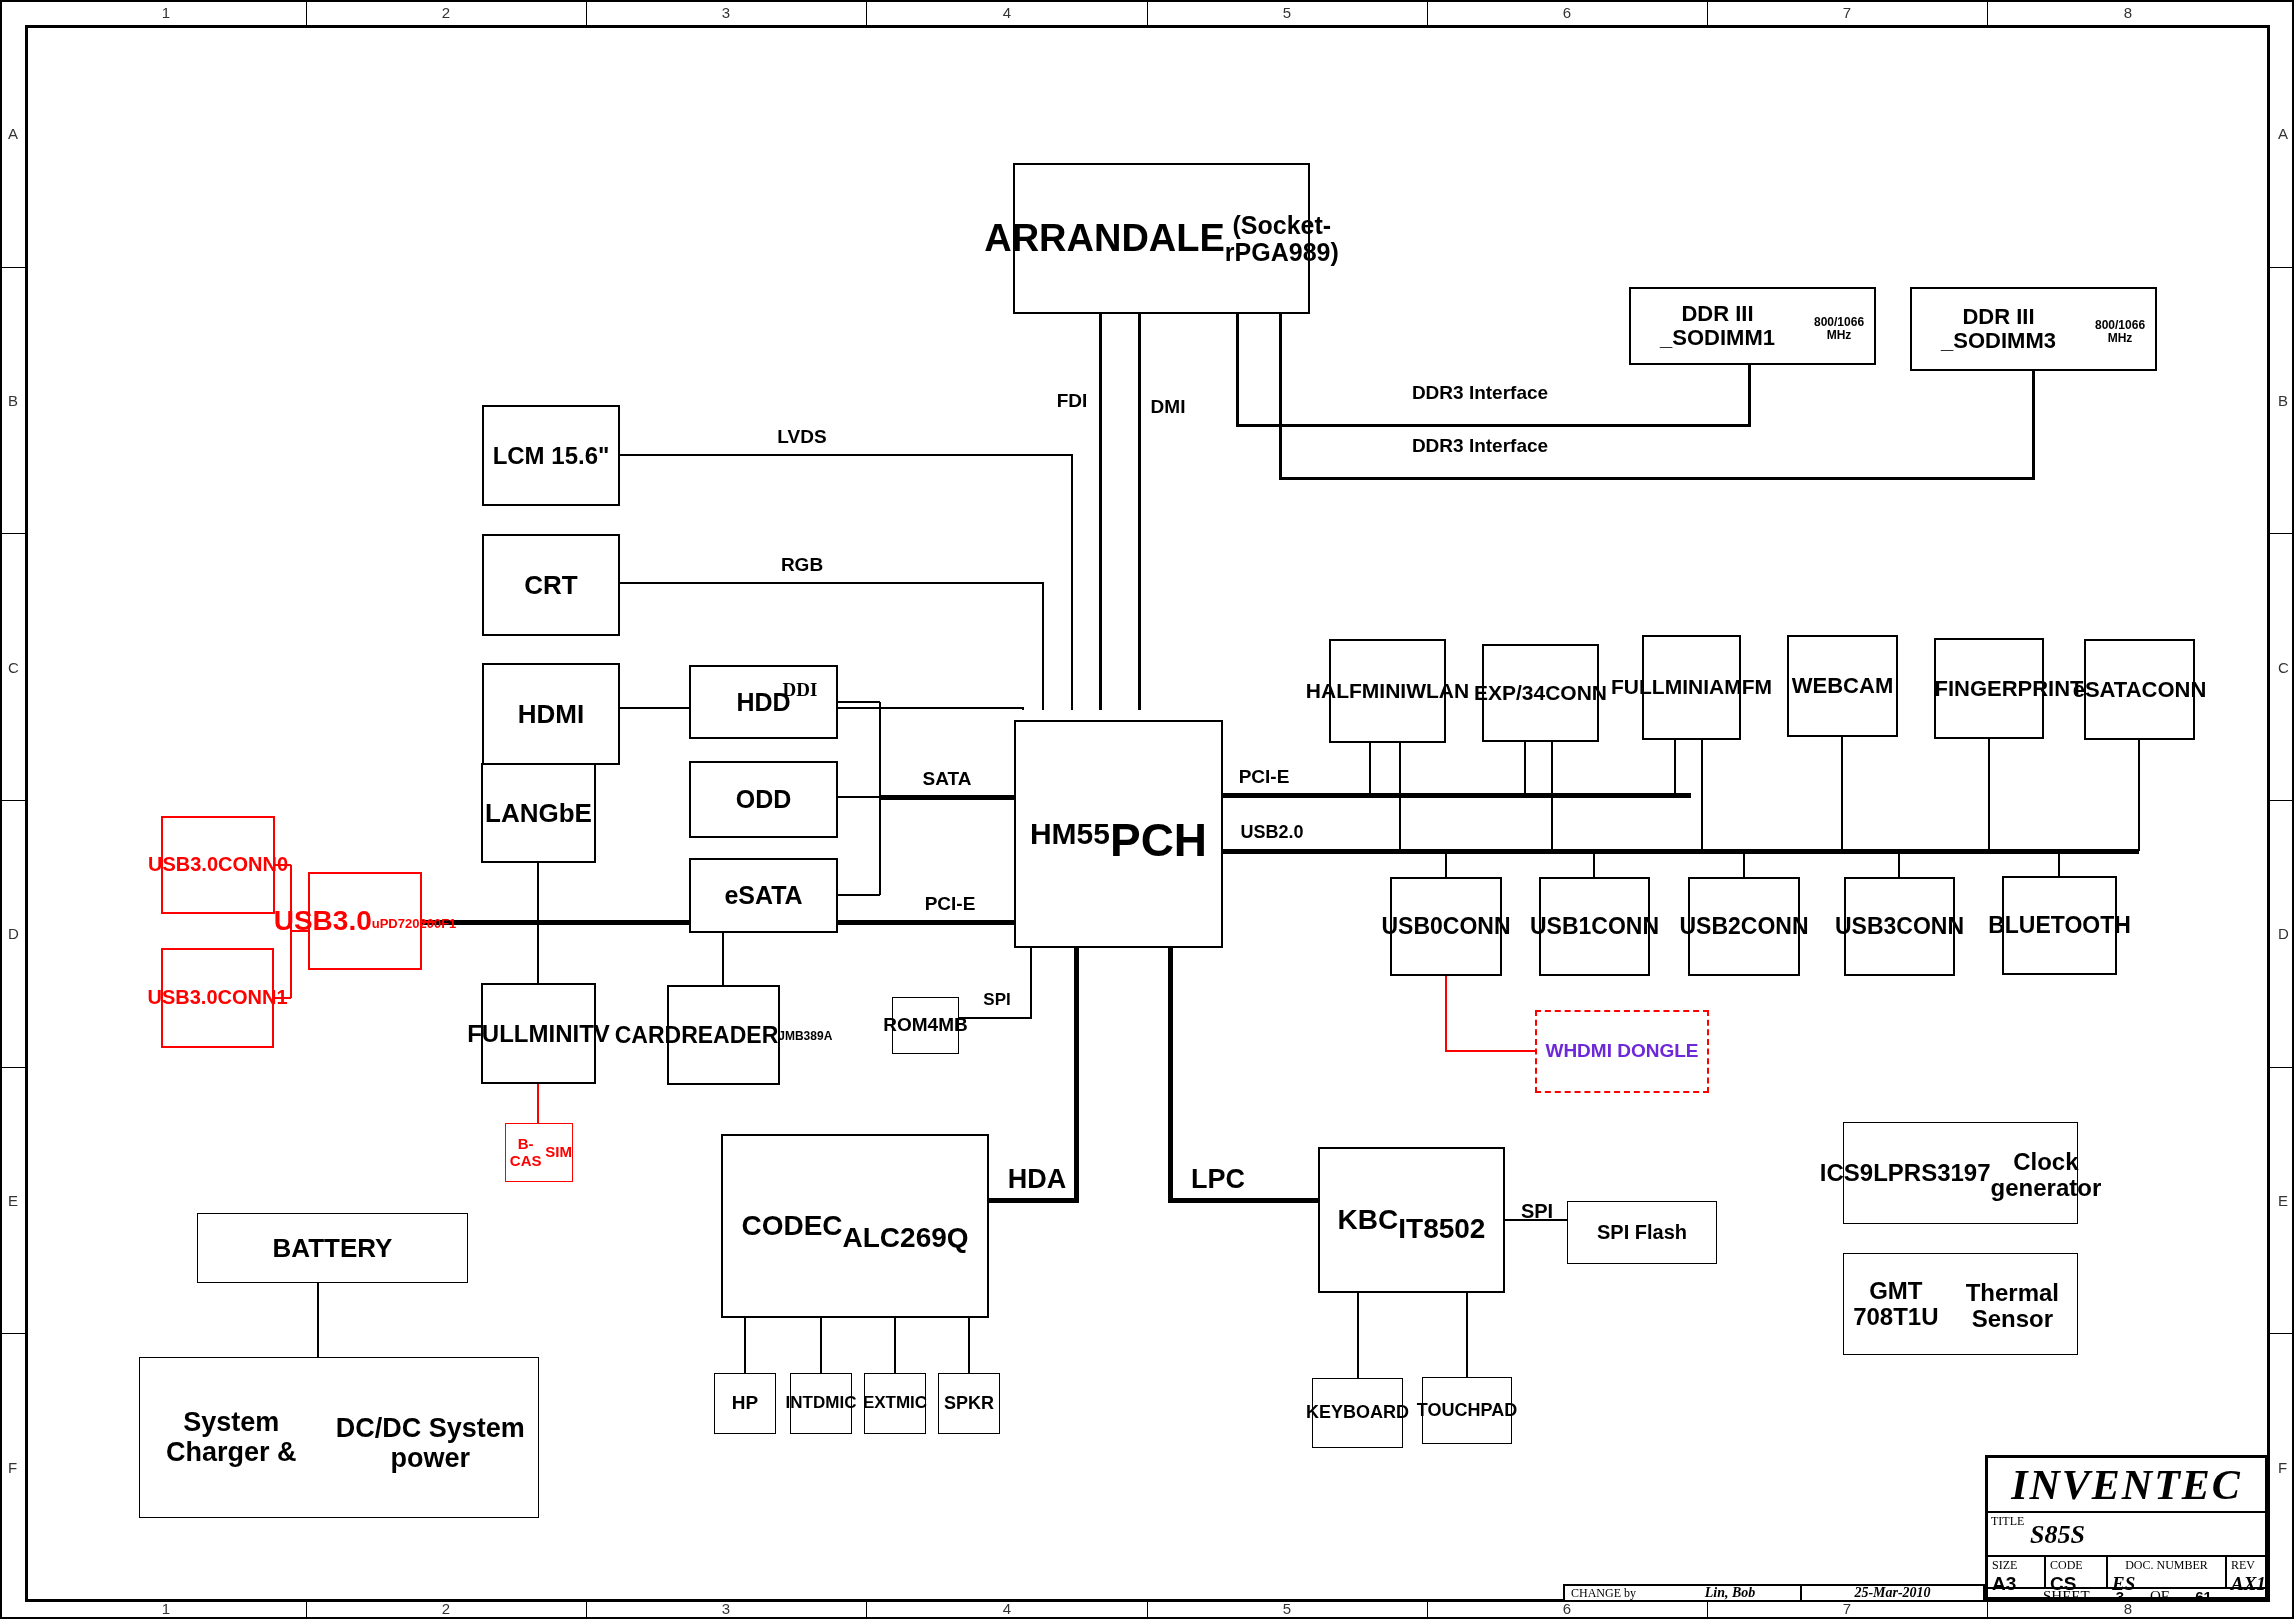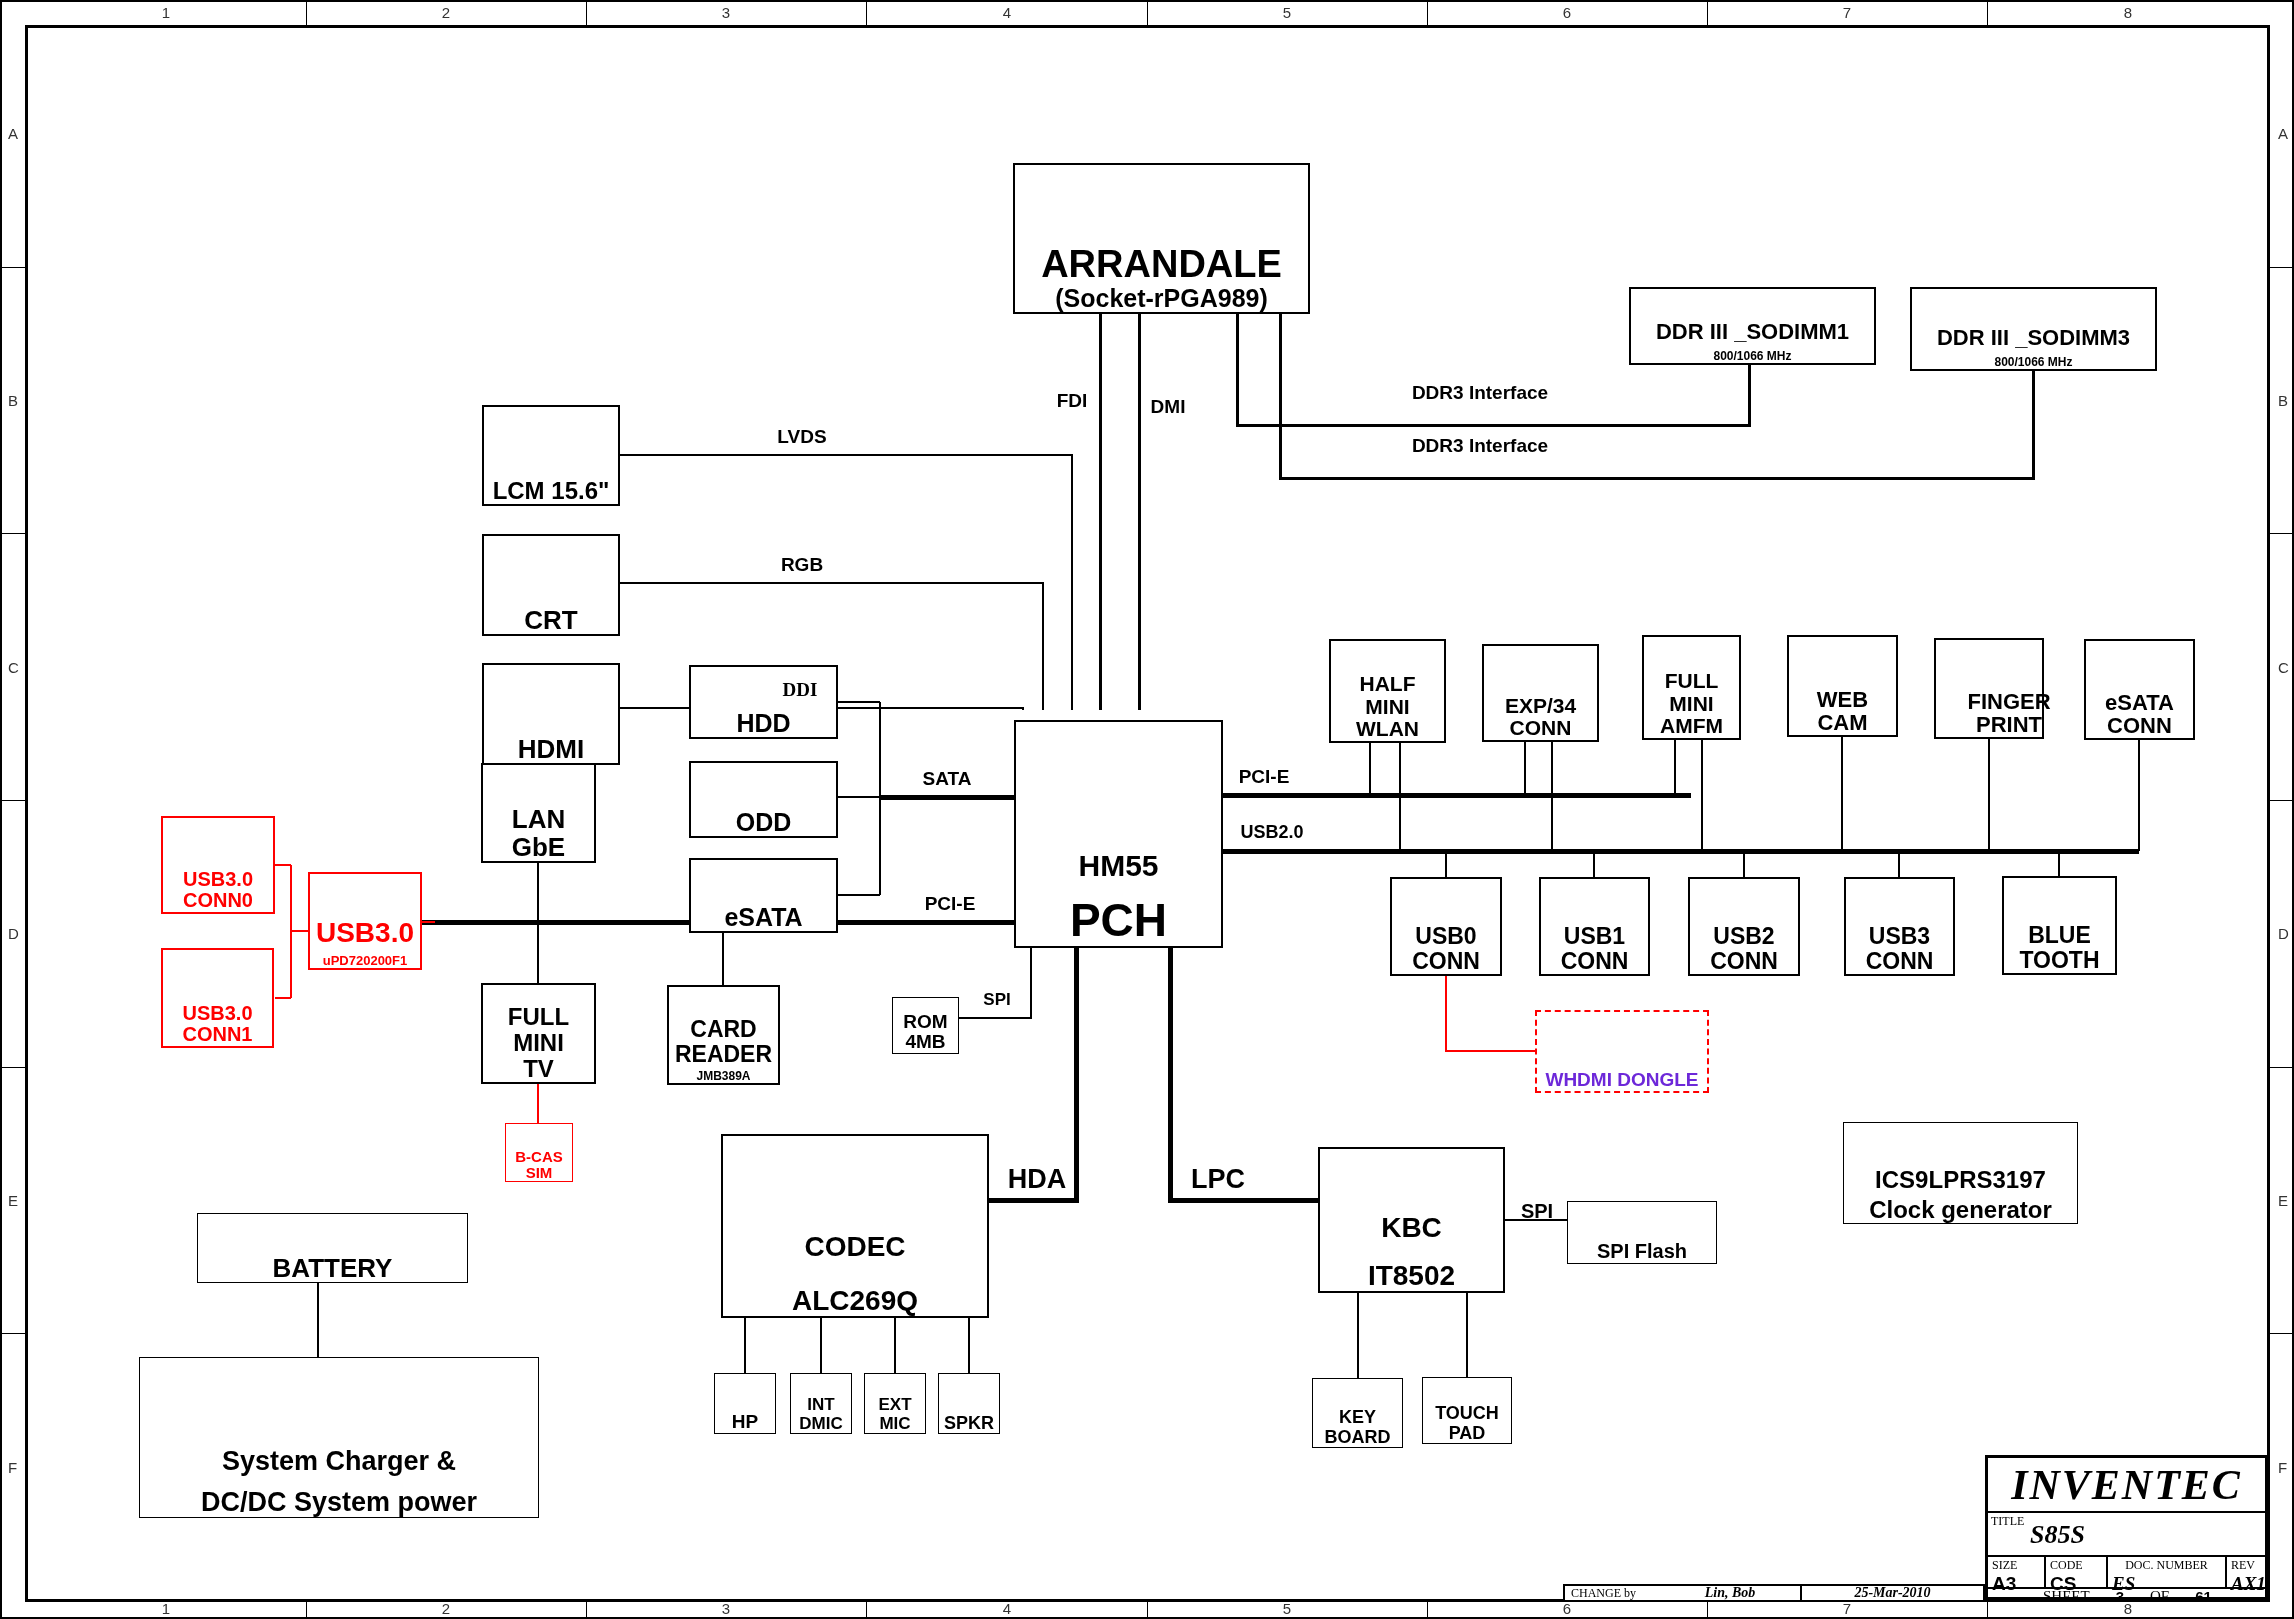--- a/index.html
+++ b/index.html
@@ -1,20 +1,20 @@
 <!DOCTYPE html>
 <html><head>
 <meta charset="utf-8">
 <style>
   html,body{margin:0;padding:0;background:#fff;}
   #sheet{position:relative;width:2294px;height:1619px;background:#fff;overflow:hidden;
          font-family:"Liberation Sans",sans-serif;color:#000;}
   #wires{position:absolute;left:0;top:0;}
-  .bx{position:absolute;border:2px solid #000;background:#fff;display:flex;flex-direction:column;
-      align-items:center;justify-content:flex-end;text-align:center;font-weight:bold;line-height:1.08;
+  .bx{position:absolute;border:2px solid #000;background:#fff;display:flex;flex-direction:row;
+      align-items:center;justify-content:center;text-align:center;font-weight:bold;line-height:1.08;
       box-sizing:border-box;}
   .bx.red{border-color:#ff0000;color:#ff0000;}
   .bx.dashed{border:2px dashed #ff0000;color:#6d28d9;background:transparent;}
   .lbl{position:absolute;transform:translateX(-50%);white-space:nowrap;font-weight:bold;}
   .sub{font-weight:bold;}
   .tick-num{position:absolute;transform:translateX(-50%);font-size:15px;color:#333;font-weight:normal;}
   .tick-letter{position:absolute;transform:translateY(-50%);font-size:15px;color:#333;}
   
   .tb{position:absolute;box-sizing:border-box;border:3px solid #000;background:#fff;}
   .tb-row{position:absolute;box-sizing:border-box;border-top:2px solid #000;width:100%;}
@@ -241,20 +241,24 @@
     <span style="font-size:18px;">BOARD</span>
   </div>
   <div class="bx" style="left:1422px;top:1377px;width:90px;height:67px;border-width:1.5px;">
     <span style="font-size:18px;">TOUCH</span>
     <span style="font-size:18px;">PAD</span>
   </div>
 
   <div class="bx" style="left:1843px;top:1122px;width:235px;height:102px;border-width:1.5px;">
     <span style="font-size:24px;">ICS9LPRS3197</span>
     <span style="font-size:24px;margin-top:4px;">Clock generator</span>
+  </div>
+  <div class="bx" style="left:1843px;top:1253px;width:235px;height:102px;border-width:1.5px;">
+    <span style="font-size:24px;">GMT 708T1U</span>
+    <span style="font-size:24px;margin-top:4px;">Thermal  Sensor</span>
   </div>
 
   <div class="bx" style="left:197px;top:1213px;width:271px;height:70px;border-width:1.5px;">
     <span style="font-size:26px;">BATTERY</span>
   </div>
   <div class="bx" style="left:139px;top:1357px;width:400px;height:161px;border-width:1.5px;">
     <span style="font-size:27px;">System Charger &amp;</span>
     <span style="font-size:27px;margin-top:12px;">DC/DC System power</span>
   </div>
 

